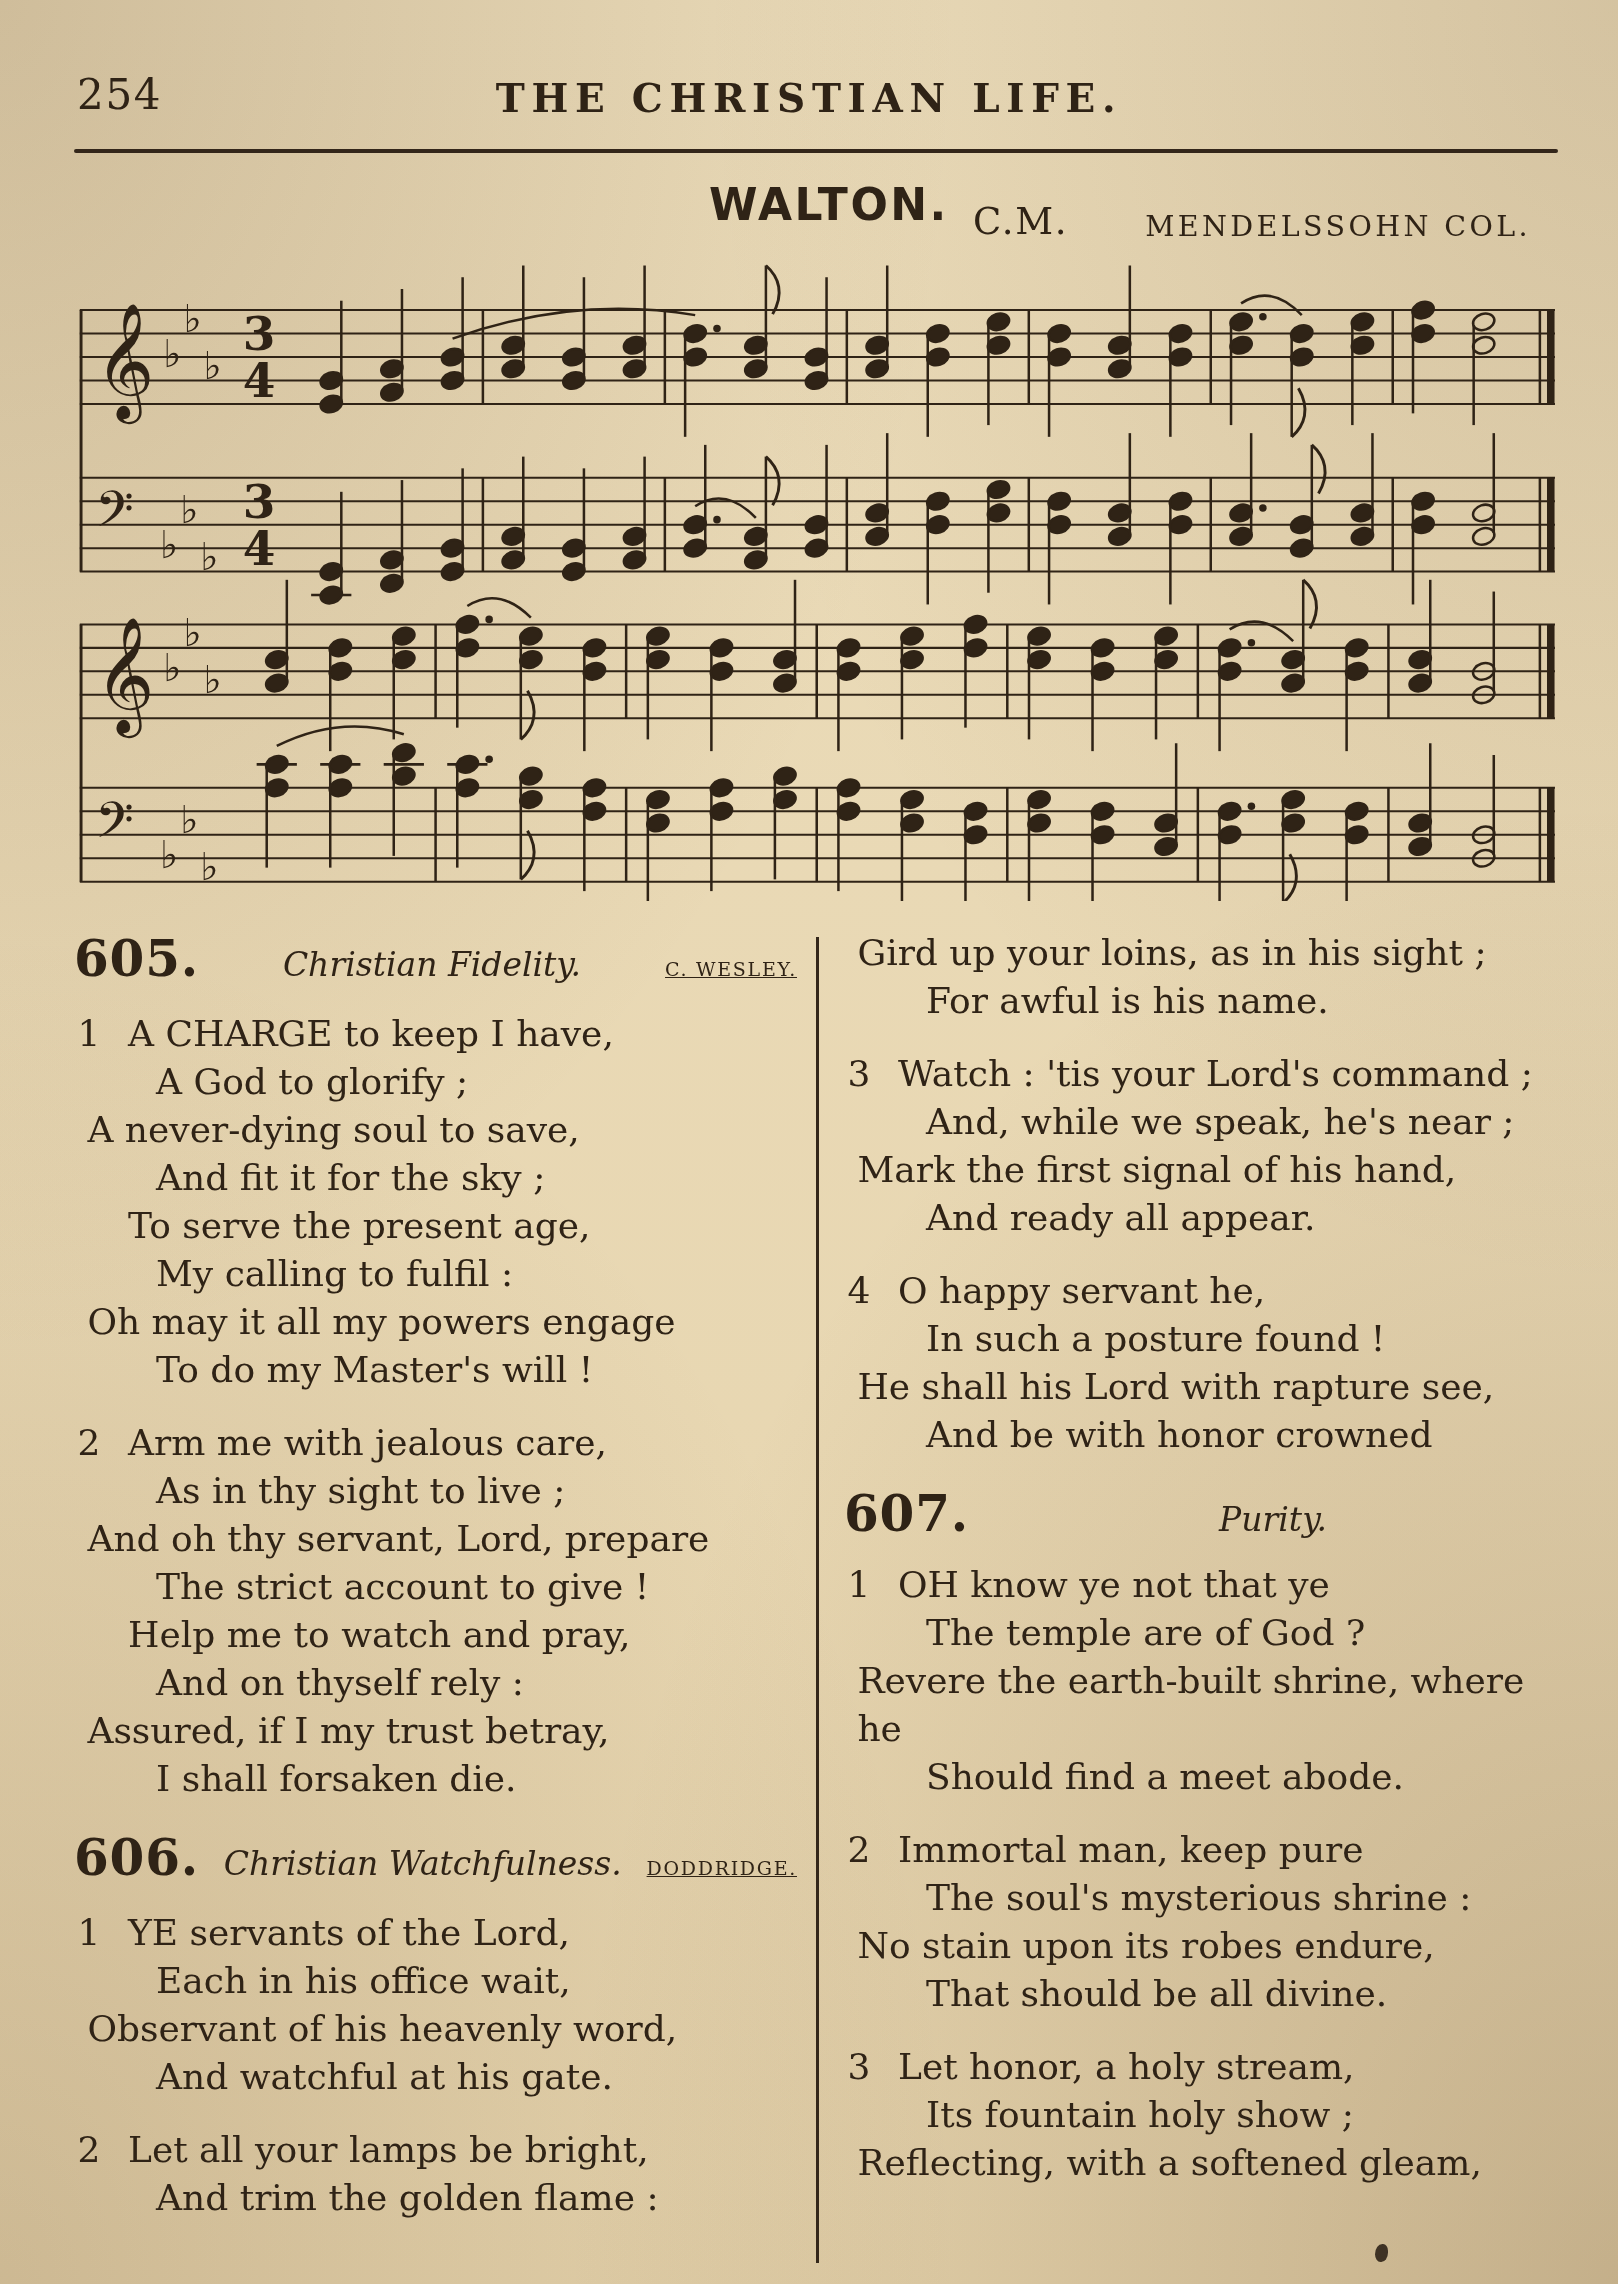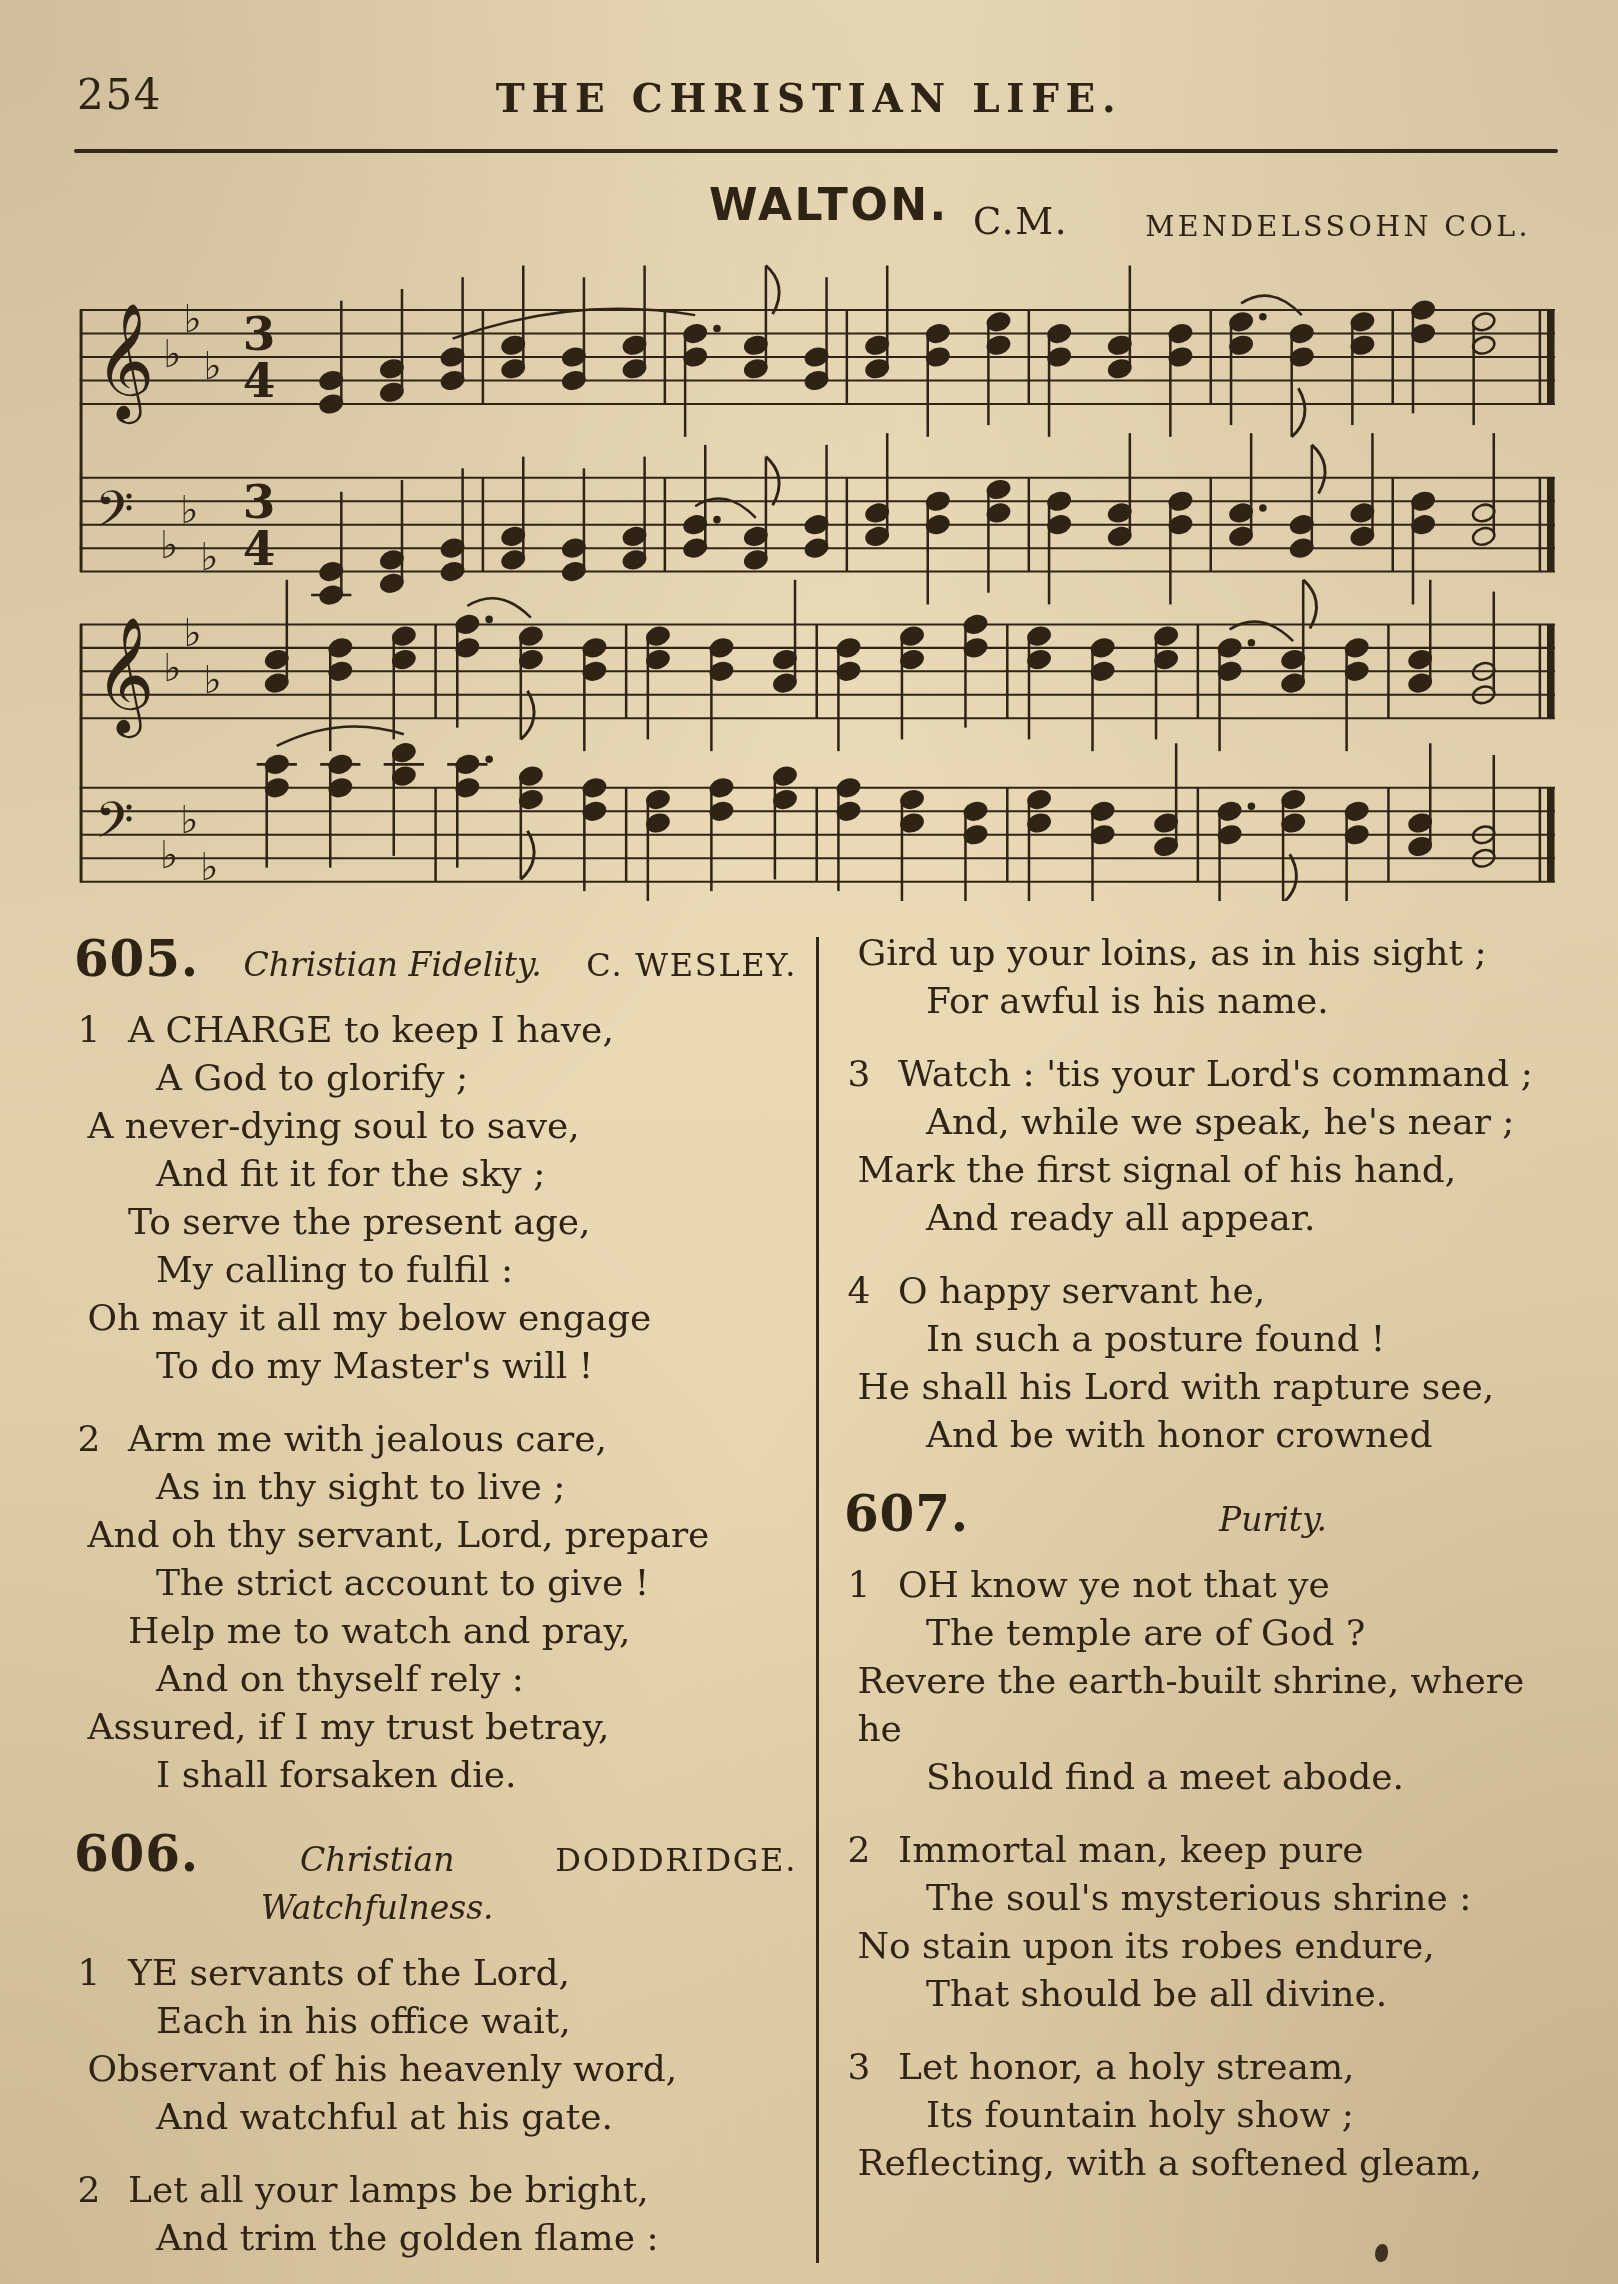--- a/index.html
+++ b/index.html
@@ -31,21 +31,21 @@
   .column-divider { position:absolute; left:816px; top:937px; height:1326px; width:2.5px; background:#34271a; }
 
   .text-col { position:absolute; top:929px; font-size:36px; line-height:48px; }
   .text-col.left  { left:74px;  width:723px; }
   .text-col.right { left:844px; width:733px; }
 
   .hymn-header { display:flex; align-items:baseline; margin:22px 0 17px; }
   .hymn-header:first-child { margin-top:0; }
   .hymn-number { font-size:50px; font-weight:bold; line-height:59px; letter-spacing:0.8px; }
   .hymn-title  { font-style:italic; font-size:33px; flex:1; text-align:center; }
-  .hymn-author { font-size:32px; letter-spacing:1.7px; }
+  .hymn-author { font-size:19px; letter-spacing:1.7px;text-decoration:underline; }
 
   .verse { position:relative; margin-bottom:25px; }
   .verse-num { position:absolute; left:3.4px; top:0; }
   .vline { margin:0; }
   .i0 { padding-left:13.4px; }
   .i1 { padding-left:54px; }
   .i2 { padding-left:82px; }
 
   .ink-blot { position:absolute; left:1375px; top:2244px; width:12.6px; height:17.6px;
               background:#241a10; border-radius:60% 40% 55% 45%; opacity:.85; }
@@ -577,21 +577,21 @@
       <span class="hymn-author">C. WESLEY.</span>
     </div>
     <div class="verse">
       <span class="verse-num">1</span>
       <p class="vline i1">A CHARGE to keep I have,</p>
       <p class="vline i2">A God to glorify ;</p>
       <p class="vline i0">A never-dying soul to save,</p>
       <p class="vline i2">And fit it for the sky ;</p>
       <p class="vline i1">To serve the present age,</p>
       <p class="vline i2">My calling to fulfil :</p>
-      <p class="vline i0">Oh may it all my below engage</p>
+      <p class="vline i0">Oh may it all my powers engage</p>
       <p class="vline i2">To do my Master's will !</p>
     </div>
     <div class="verse">
       <span class="verse-num">2</span>
       <p class="vline i1">Arm me with jealous care,</p>
       <p class="vline i2">As in thy sight to live ;</p>
       <p class="vline i0">And oh thy servant, Lord, prepare</p>
       <p class="vline i2">The strict account to give !</p>
       <p class="vline i1">Help me to watch and pray,</p>
       <p class="vline i2">And on thyself rely :</p>

